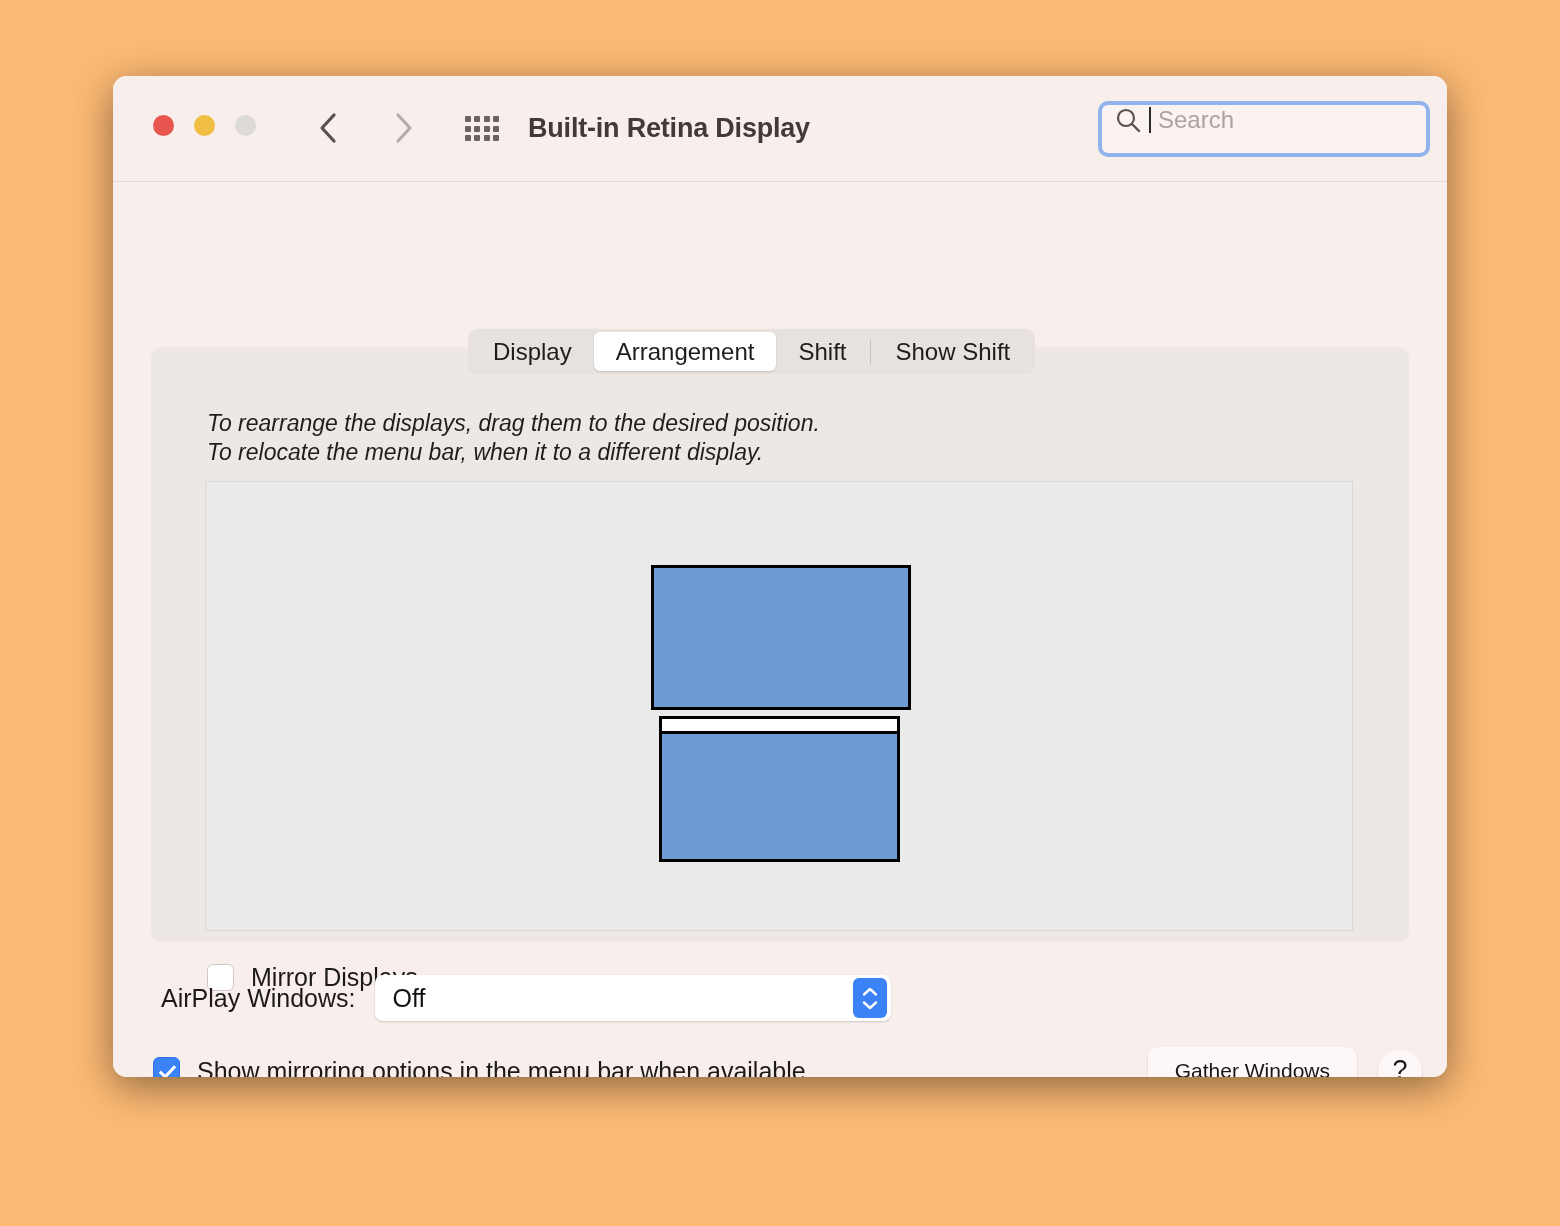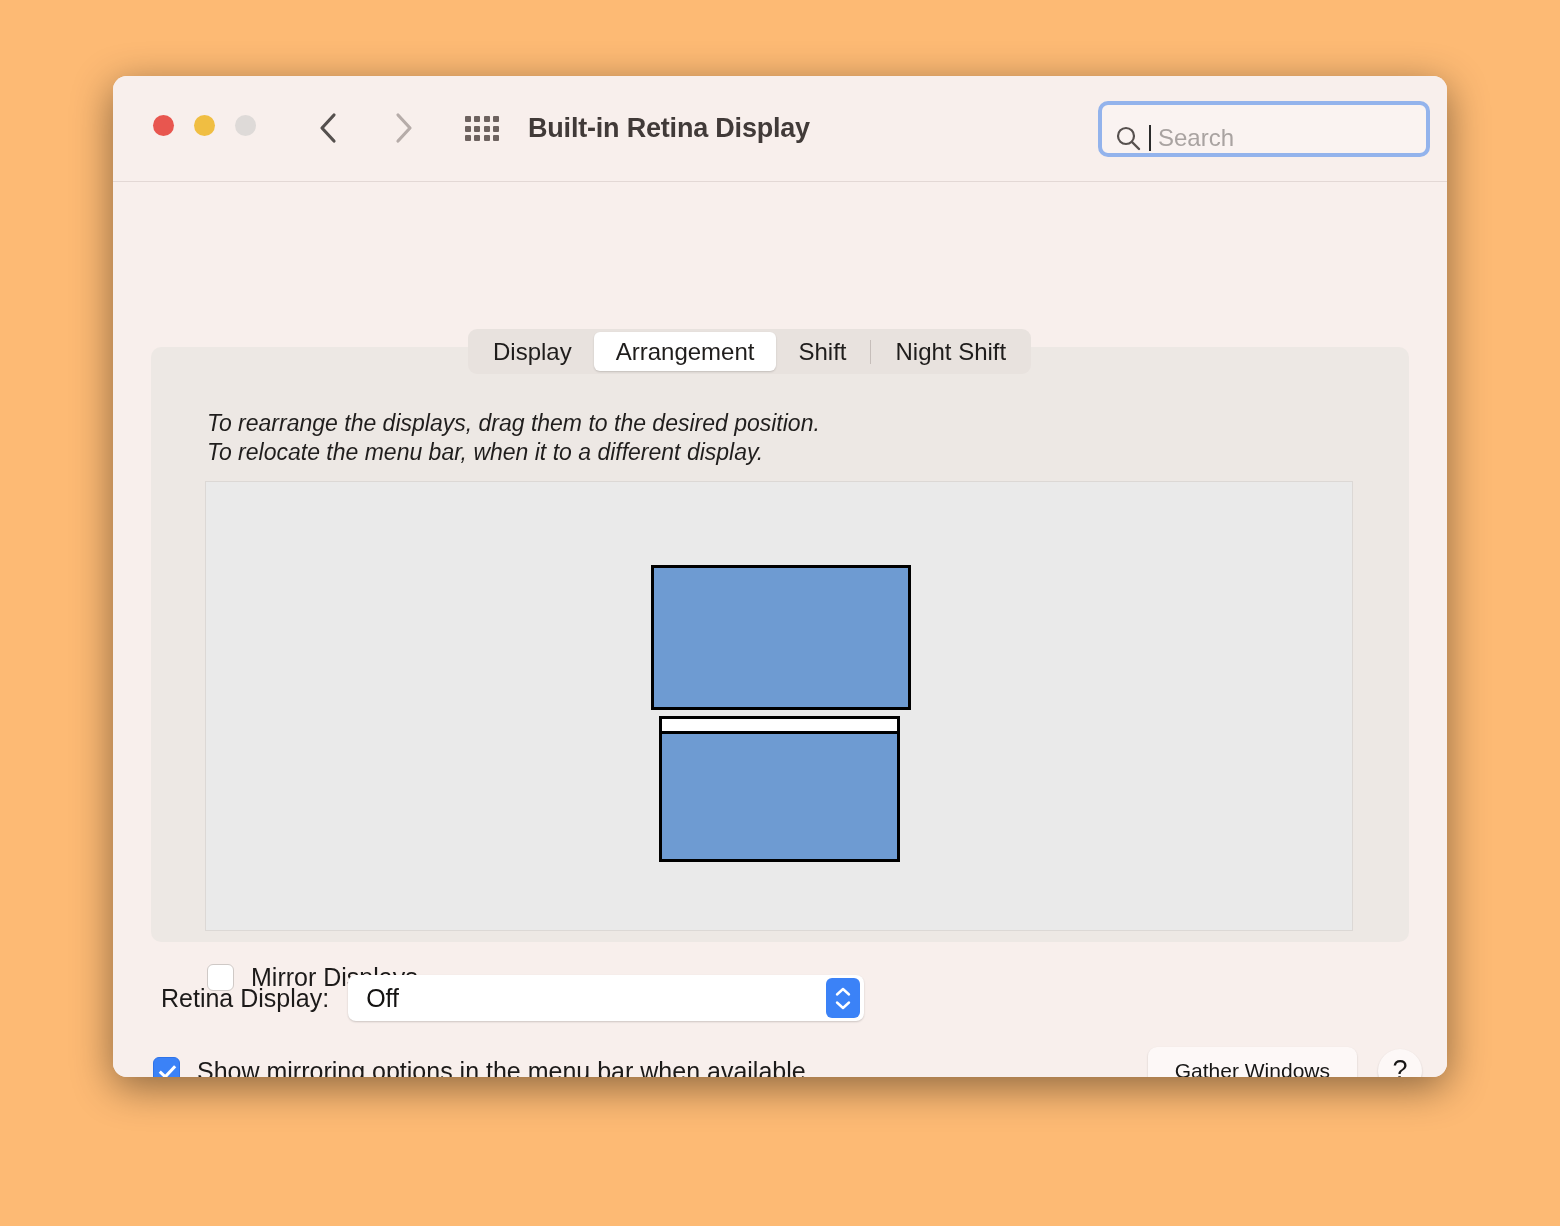--- a/index.html
+++ b/index.html
@@ -104,21 +104,21 @@
     position: absolute;
     right: 17px;
     top: 25px;
     width: 332px;
     height: 56px;
     border-radius: 10px;
     border: 4px solid #93B3EC;
     box-sizing: border-box;
     background: #FAF3F1;
     display: flex;
-    align-items: flex-end;
+    align-items: flex-start;
     padding: 0 12px;
   }
   .search-inner {
     display: flex;
     align-items: center;
     gap: 7px;
     width: 100%;
   }
   .caret {
     width: 2px;
@@ -446,25 +446,25 @@
           <div class="cb off"></div>
           <div class="row-label">Mirror Displays</div>
         </div>
       </div>
 
       <div class="tabbar">
         <div class="tab">Display</div>
         <div class="tab selected">Arrangement</div>
         <div class="tab">Shift</div>
         <div class="tab-sep"></div>
-        <div class="tab">Night Shift</div>
+        <div class="tab">Show Shift</div>
       </div>
 
       <div class="airplay-row">
-        <div class="airplay-label">Retina Display:</div>
+        <div class="airplay-label">AirPlay Windows:</div>
         <div class="popup">
           <div class="popup-value">Off</div>
           <div class="stepper">
             <svg width="16" height="10" viewBox="0 0 16 10">
               <path d="M2 7.5 L8 2 L14 7.5" fill="none" stroke="#FFFFFF" stroke-width="2.4" stroke-linecap="round" stroke-linejoin="round"></path>
             </svg>
             <svg width="16" height="10" viewBox="0 0 16 10">
               <path d="M2 2.5 L8 8 L14 2.5" fill="none" stroke="#FFFFFF" stroke-width="2.4" stroke-linecap="round" stroke-linejoin="round"></path>
             </svg>
           </div>

